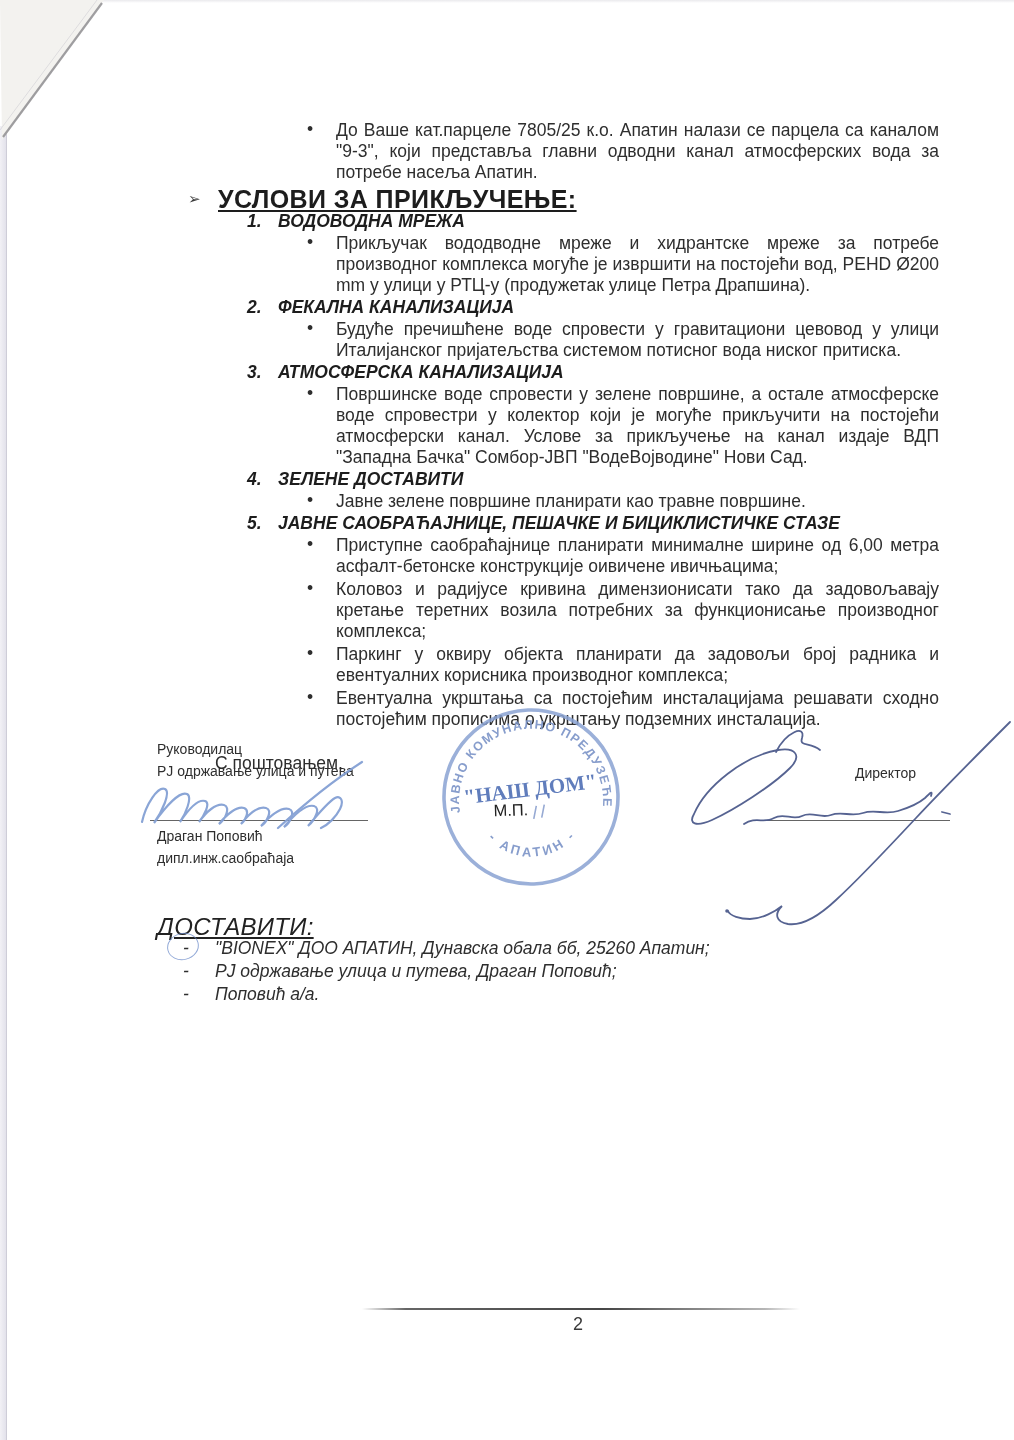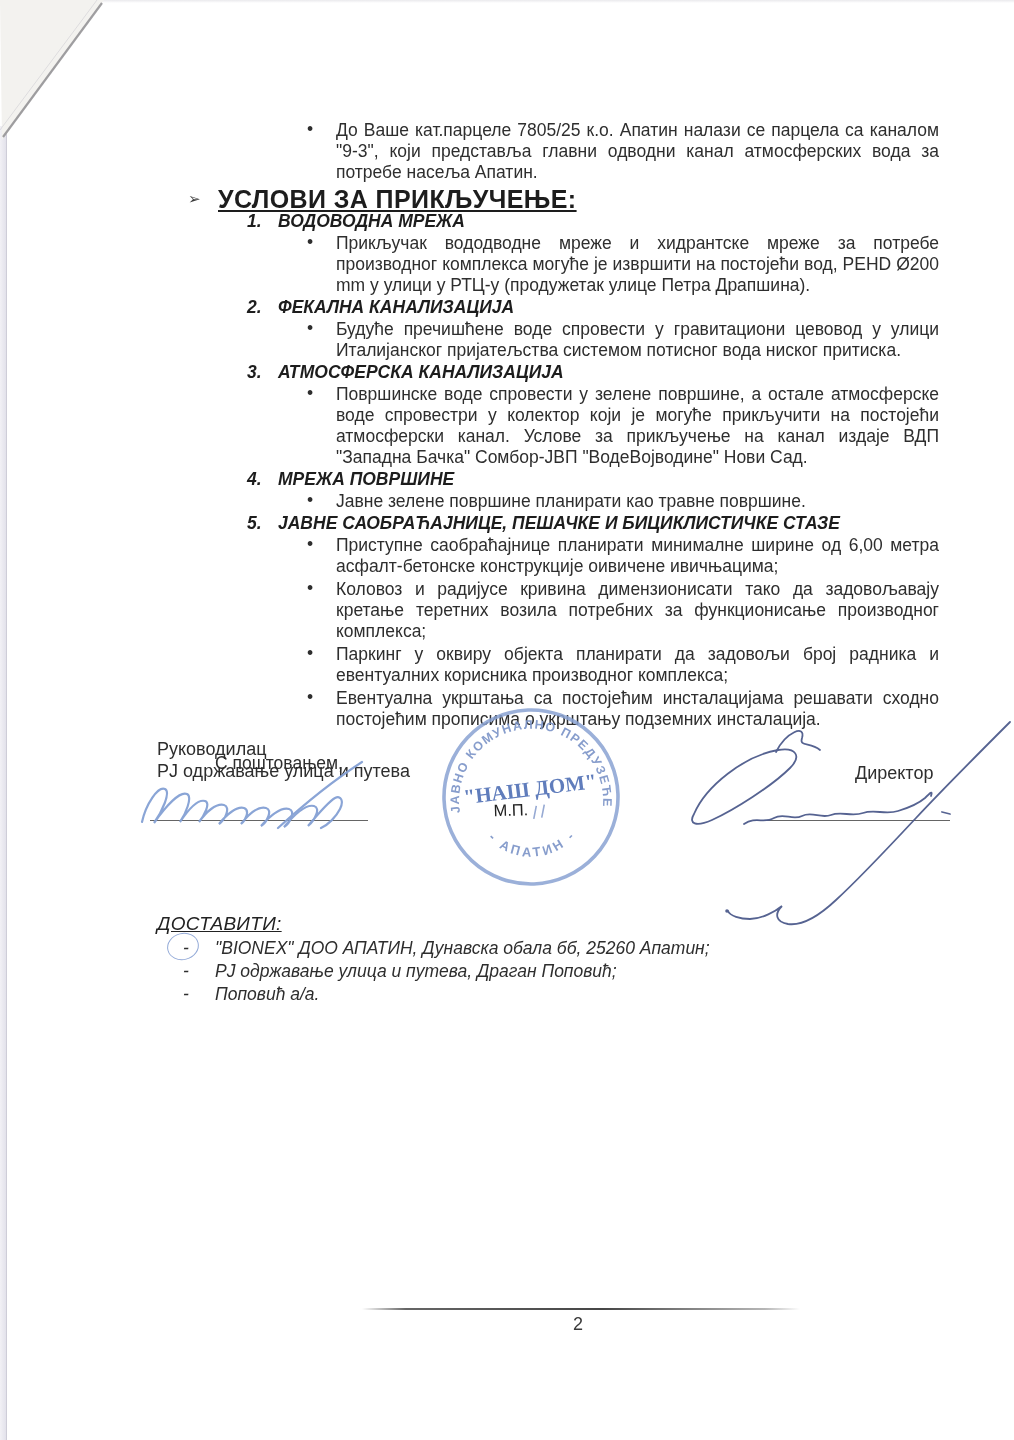--- a/index.html
+++ b/index.html
@@ -23,26 +23,26 @@
   .heading-row { display:flex; margin-left:188px; margin-top:3px; line-height:24px; }
   .heading-marker { width:30px; flex:none; color:#3c3c3c; font-size:15px; }
   .heading-text { font-weight:bold; font-size:25px; letter-spacing:.4px;
     text-decoration:underline; color:#1d1d1d; }
   .section-title-row { display:flex; margin-left:247px; font-weight:bold; font-style:italic; color:#1d1d1d; }
   .section-num { width:31px; flex:none; }
   .closing { margin-left:215px; margin-top:22px; }
 
   
   .abs { position:absolute; }
-  .sig-label { font-size:18px; line-height:22px; color:#2e2e2e; }
+  .sig-label { font-size:14px; line-height:22px; color:#2e2e2e; }
   .sig-line { position:absolute; height:0; border-bottom:1.6px solid #4a4a4a; opacity:.85; }
   .ink { pointer-events:none; }
 
   
-  .dist-heading { position:absolute; left:157px; top:913px; font-size:19px; font-style:italic;
+  .dist-heading { position:absolute; left:157px; top:913px; font-size:24px; font-style:italic;
     text-decoration:underline; color:#222; letter-spacing:.3px; }
   .dist-item { position:absolute; left:183px; width:640px; display:flex; font-style:italic; font-size:17.5px; }
   .dist-item .dm { width:32px; flex:none; }
   .dist-circle { position:absolute; left:167px; top:933px; width:30px; height:25px;
     border:1.8px solid #6d8cc9; border-radius:50%; transform:rotate(-14deg); opacity:.75; }
 
   
   .footer-rule { position:absolute; left:362px; top:1308px; width:438px; height:2px;
     background:linear-gradient(90deg,rgba(130,130,130,0),rgba(85,85,85,.9) 10%,rgba(60,60,60,.95) 55%,rgba(110,110,110,.5) 92%,rgba(130,130,130,0)); }
   .page-num { position:absolute; left:560px; top:1314px; width:36px; text-align:center;
@@ -97,21 +97,21 @@
       <span class="section-num">3.</span>
       <span>АТМОСФЕРСКА КАНАЛИЗАЦИЈА</span>
     </div>
     <div class="bullet-row">
       <span class="bm">•</span>
       <p>Површинске воде спровести у зелене површине, а остале атмосферске воде спровестри у колектор који је могуће прикључити на постојећи атмосферски канал. Услове за прикључење на канал издаје ВДП "Западна Бачка" Сомбор-ЈВП "ВодеВојводине" Нови Сад.</p>
     </div>
 
     <div class="section-title-row">
       <span class="section-num">4.</span>
-      <span>МРЕЖА ПОВРШИНЕ</span>
+      <span>ЗЕЛЕНЕ ДОСТАВИТИ</span>
     </div>
     <div class="bullet-row">
       <span class="bm">•</span>
       <p>Јавне зелене површине планирати као травне површине.</p>
     </div>
 
     <div class="section-title-row">
       <span class="section-num">5.</span>
       <span>ЈАВНЕ САОБРАЋАЈНИЦЕ, ПЕШАЧКЕ И БИЦИКЛИСТИЧКЕ СТАЗЕ</span>
     </div>
@@ -133,20 +133,24 @@
     </div>
 
     <div class="closing">С поштовањем,</div>
   </div>
 
   <div class="abs sig-label" style="left:157px; top:738px;">
     <div>Руководилац</div>
     <div>РЈ одржавање улица и путева</div>
   </div>
   <div class="sig-line" style="left:150px; top:820px; width:218px;"></div>
+  <div class="abs sig-label" style="left:157px; top:825px;">
+    <div>Драган Поповић</div>
+    <div>дипл.инж.саобраћаја</div>
+  </div>
   <svg class="abs ink" style="left:138px; top:758px;" width="250" height="78" viewBox="0 0 250 78" aria-hidden="true">
     <g fill="none" stroke="#84a0d4" stroke-width="2.2" stroke-linecap="round" opacity="0.95">
       <path d="M4,64 C8,46 20,28 27,31 C33,34 24,54 16,65 C28,48 42,33 49,36 C55,39 47,57 42,64 C50,52 60,41 67,43 C73,45 66,58 61,64 C68,54 78,45 86,47 C93,49 87,62 81,66 C89,56 99,48 106,50 C112,52 108,62 103,66 C110,57 120,48 128,50 C135,52 129,64 123,68 C132,58 143,49 151,51 C158,53 152,65 146,69 C156,57 168,46 176,48 C183,50 177,62 170,68 C180,56 190,44 197,40 C203,37 206,43 202,51 C198,59 190,67 183,70"></path>
       <path d="M140,70 C162,50 196,22 224,4"></path>
     </g>
   </svg>
 
   <div class="stamp-wrap">
     <svg width="190" height="190" viewBox="0 0 190 190" aria-hidden="true">
       <defs>

